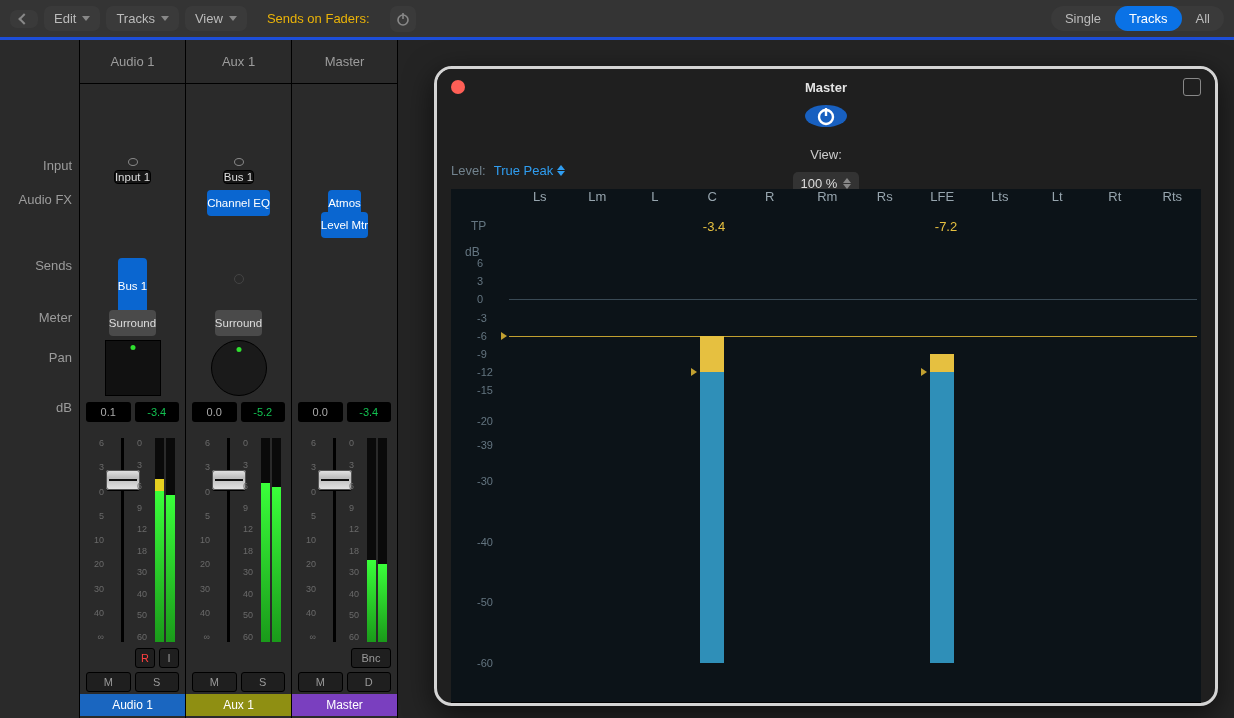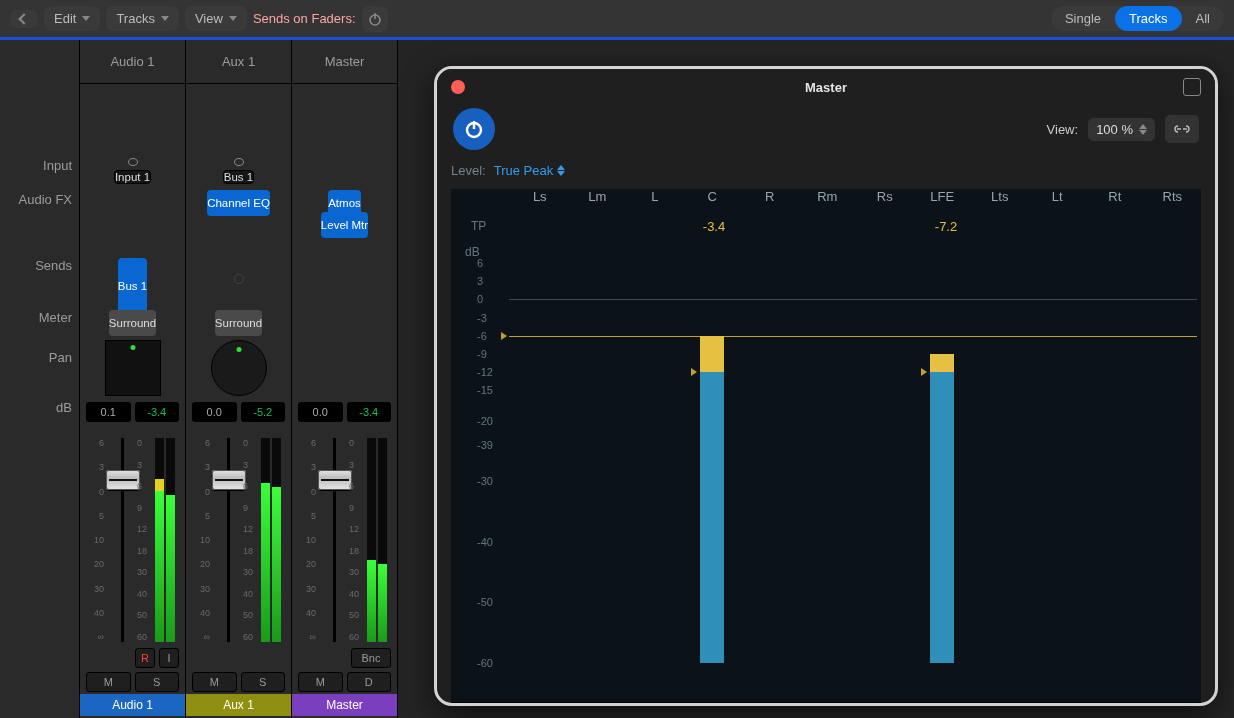--- a/index.html
+++ b/index.html
@@ -3,21 +3,21 @@
 <meta charset="utf-8">
 <style>
 html,body{margin:0;padding:0;background:#242424;font-family:-apple-system,Helvetica,Arial,sans-serif;color:#aaa;font-size:13px;overflow:hidden;width:1234px;height:718px;}
 *{box-sizing:border-box;}
 
 
 .topbar{height:40px;background:#343434;display:flex;align-items:center;padding:4px 10px;gap:6px;border-bottom:3px solid #1d4ed8;}
 .round-btn{background:#3a3a3a;border-radius:7px;padding:5px 10px;display:flex;align-items:center;gap:6px;color:#bbb;cursor:pointer;}
 .arrow-up{transform:rotate(-45deg);border-left:2px solid #888;border-top:2px solid #888;width:8px;height:8px;display:inline-block;}
 .caret{width:0;height:0;border-left:4px solid transparent;border-right:4px solid transparent;border-top:5px solid #888;}
-.top-label{color:#fca5a5;margin:0 0;}
+.top-label{color:#eab308;margin:0 14px;}
 .sof-select{background:#3a3a3a;border-radius:6px;width:140px;height:26px;display:flex;align-items:center;padding:0 10px;justify-content:space-between;position:relative;}
 .dbl-caret{display:flex;flex-direction:column;gap:1px;}
 .dbl-caret .c-up{border-left:4px solid transparent;border-right:4px solid transparent;border-bottom:5px solid #888;}
 .dbl-caret .c-dn{border-left:4px solid transparent;border-right:4px solid transparent;border-top:5px solid #888;}
 .seg-group{margin-left:auto;display:flex;background:#3a3a3a;border-radius:14px;overflow:hidden;}
 .seg{padding:5px 14px;color:#bbb;cursor:pointer;}
 .seg.active{background:#0a72e6;color:#fff;border-radius:14px;}
 
 
 .main{display:flex;height:678px;}
@@ -62,21 +62,21 @@
 .sq{flex:1;height:20px;background:#1f1f1f;border:1px solid #000;border-radius:3px;font-size:11px;display:flex;align-items:center;justify-content:center;color:#999;}
 .sq.small{flex:0 0 20px;}
 .name-bar{height:22px;line-height:22px;text-align:center;font-size:12px;color:#fff;}
 
 
 .win{position:absolute;left:434px;top:66px;width:784px;height:640px;background:#1f1f1f;border:3px solid #d4d4d4;border-radius:18px;box-shadow:0 8px 30px rgba(0,0,0,.6);display:flex;flex-direction:column;overflow:hidden;}
 .win-title{height:36px;display:flex;align-items:center;position:relative;background:#1f1f1f;}
 .traffic{position:absolute;left:14px;width:14px;height:14px;border-radius:50%;background:#ff5f56;}
 .win-title .ttext{margin:0 auto;color:#e4e4e4;font-weight:600;}
 .pop-icon{position:absolute;right:14px;width:18px;height:18px;border:1px solid #888;border-radius:3px;}
-.win-tool{height:48px;display:flex;align-items:center;padding:0 16px;gap:10px;}
+.win-tool{height:48px;display:flex;align-items:center;padding:0 16px;gap:10px;flex-direction:column;}
 .pwr{width:42px;height:42px;border-radius:50%;background:#1860c0;display:flex;align-items:center;justify-content:center;cursor:pointer;}
 .pwr svg{stroke:#fff;}
 .win-tool .spacer{flex:1;}
 .view-sel{background:#333;border-radius:5px;padding:4px 8px;display:flex;align-items:center;gap:6px;color:#ddd;}
 .link-btn{width:34px;height:28px;background:#333;border-radius:5px;display:flex;align-items:center;justify-content:center;}
 
 
 .plot-wrap{flex:1;display:flex;flex-direction:column;padding:4px 14px 0 14px;}
 .level-row{display:flex;align-items:center;gap:8px;color:#72838e;margin-bottom:6px;height:26px;}
 .level-sel{color:#2f9df0;display:flex;align-items:center;gap:4px;cursor:pointer;}

